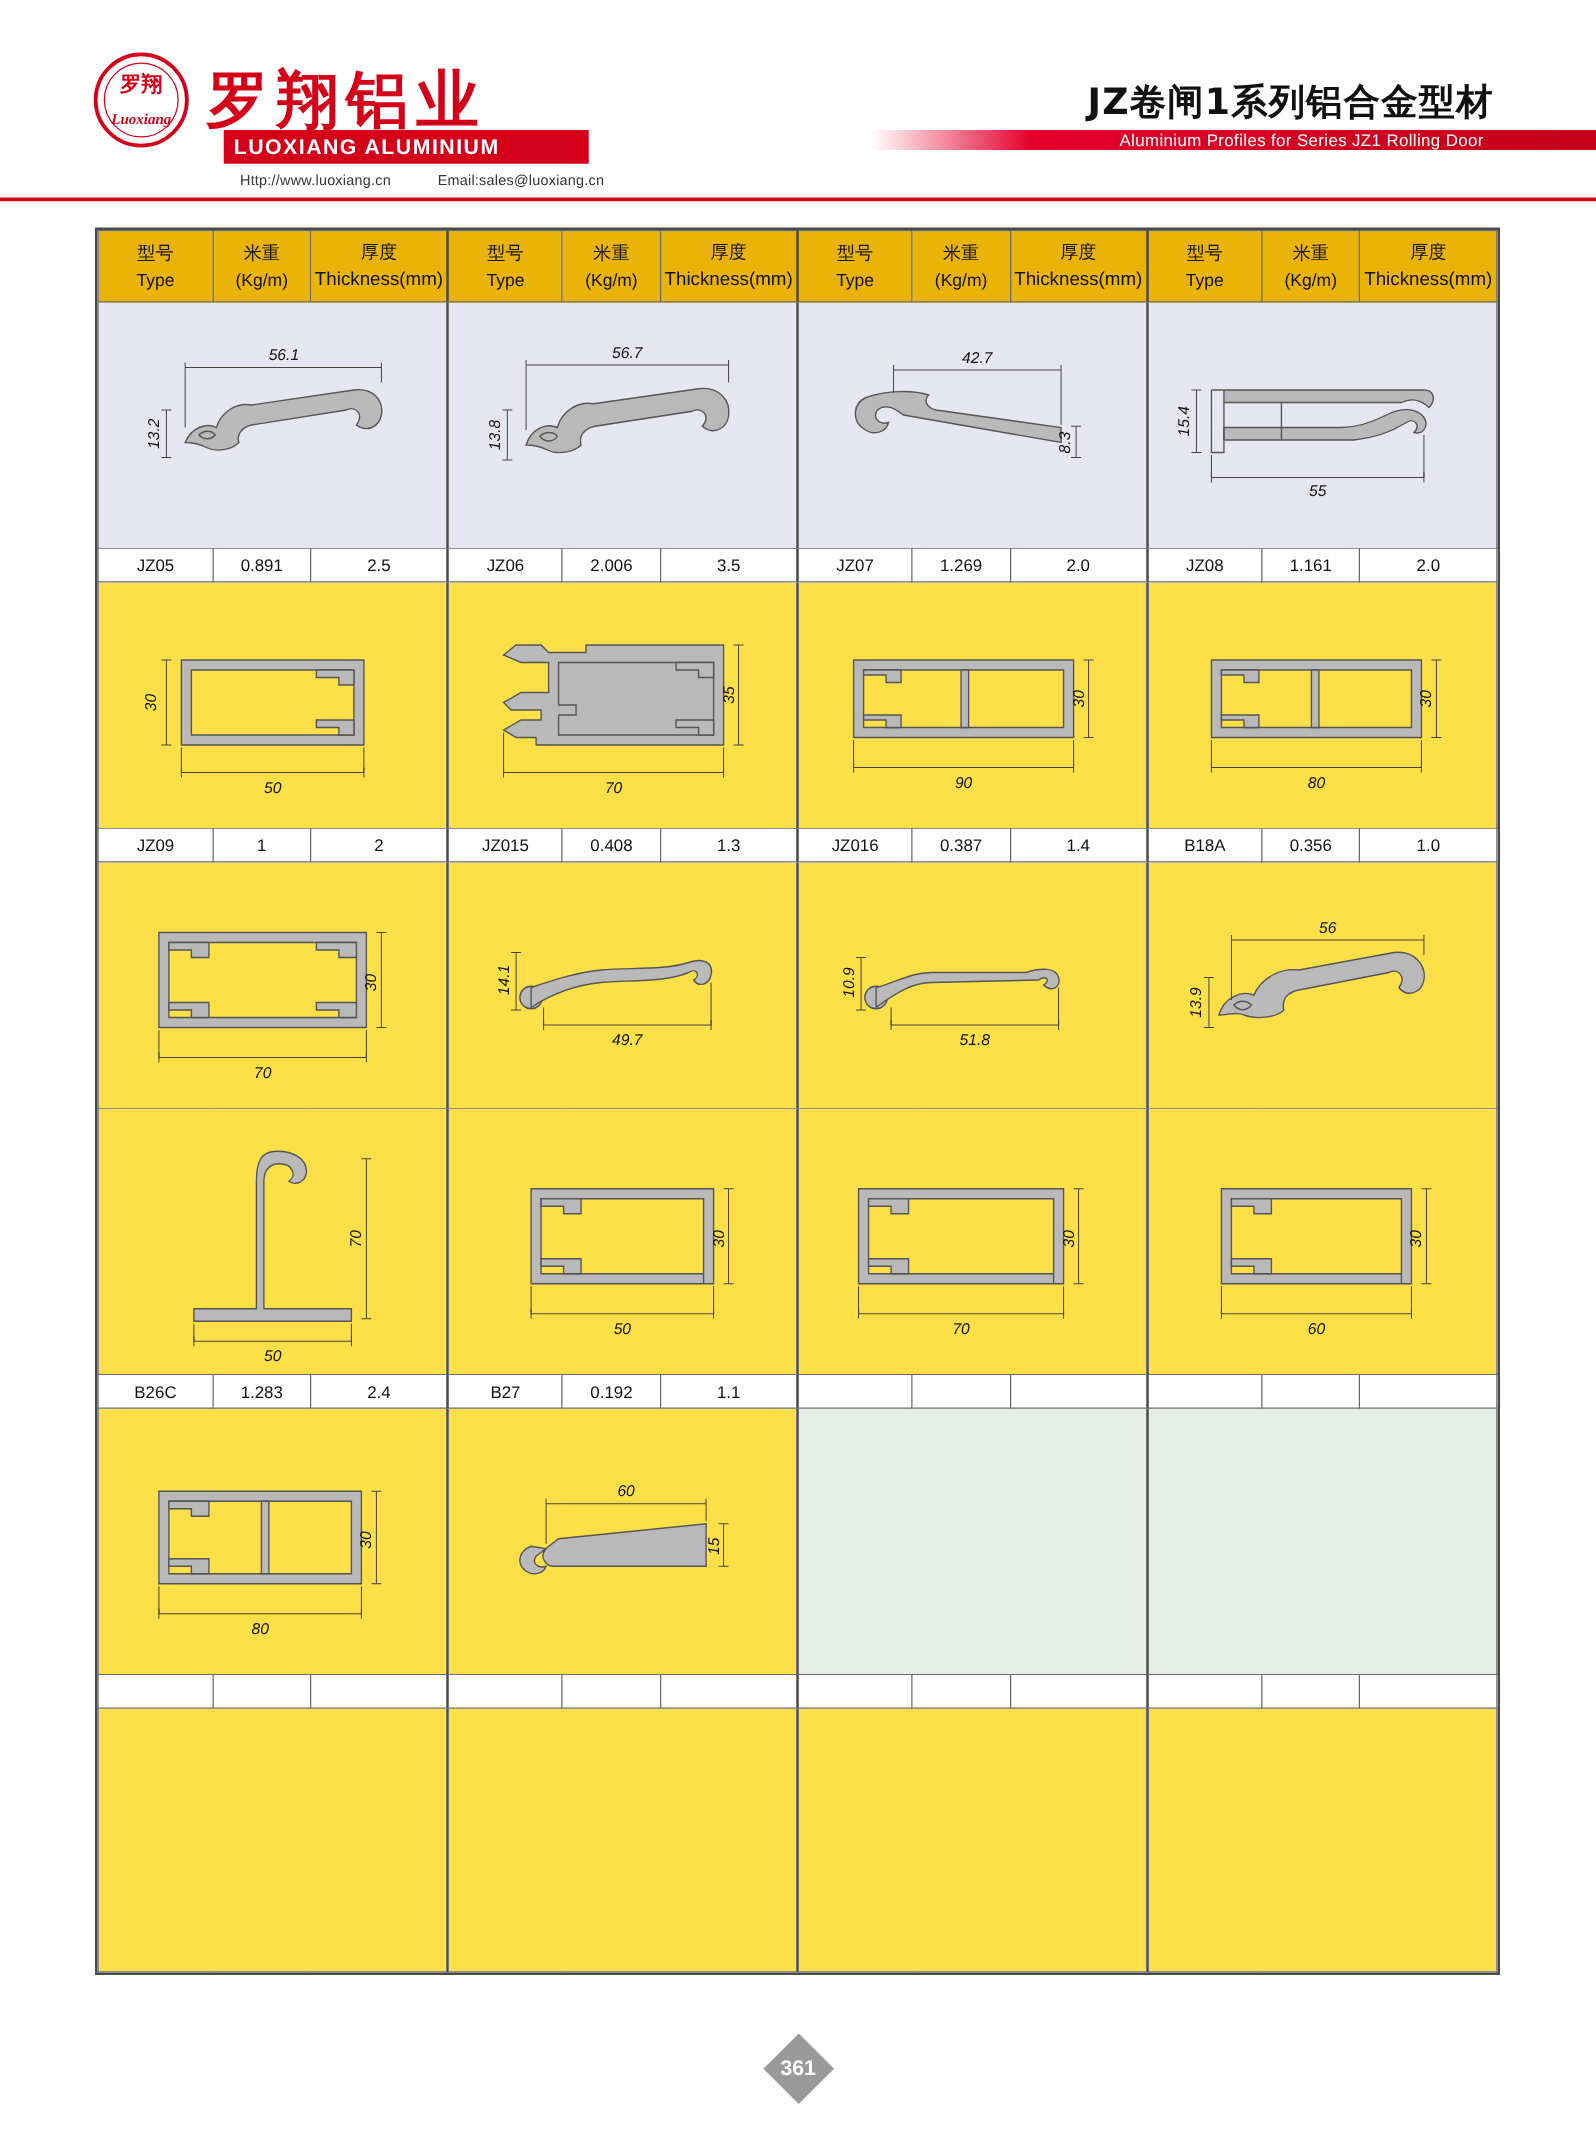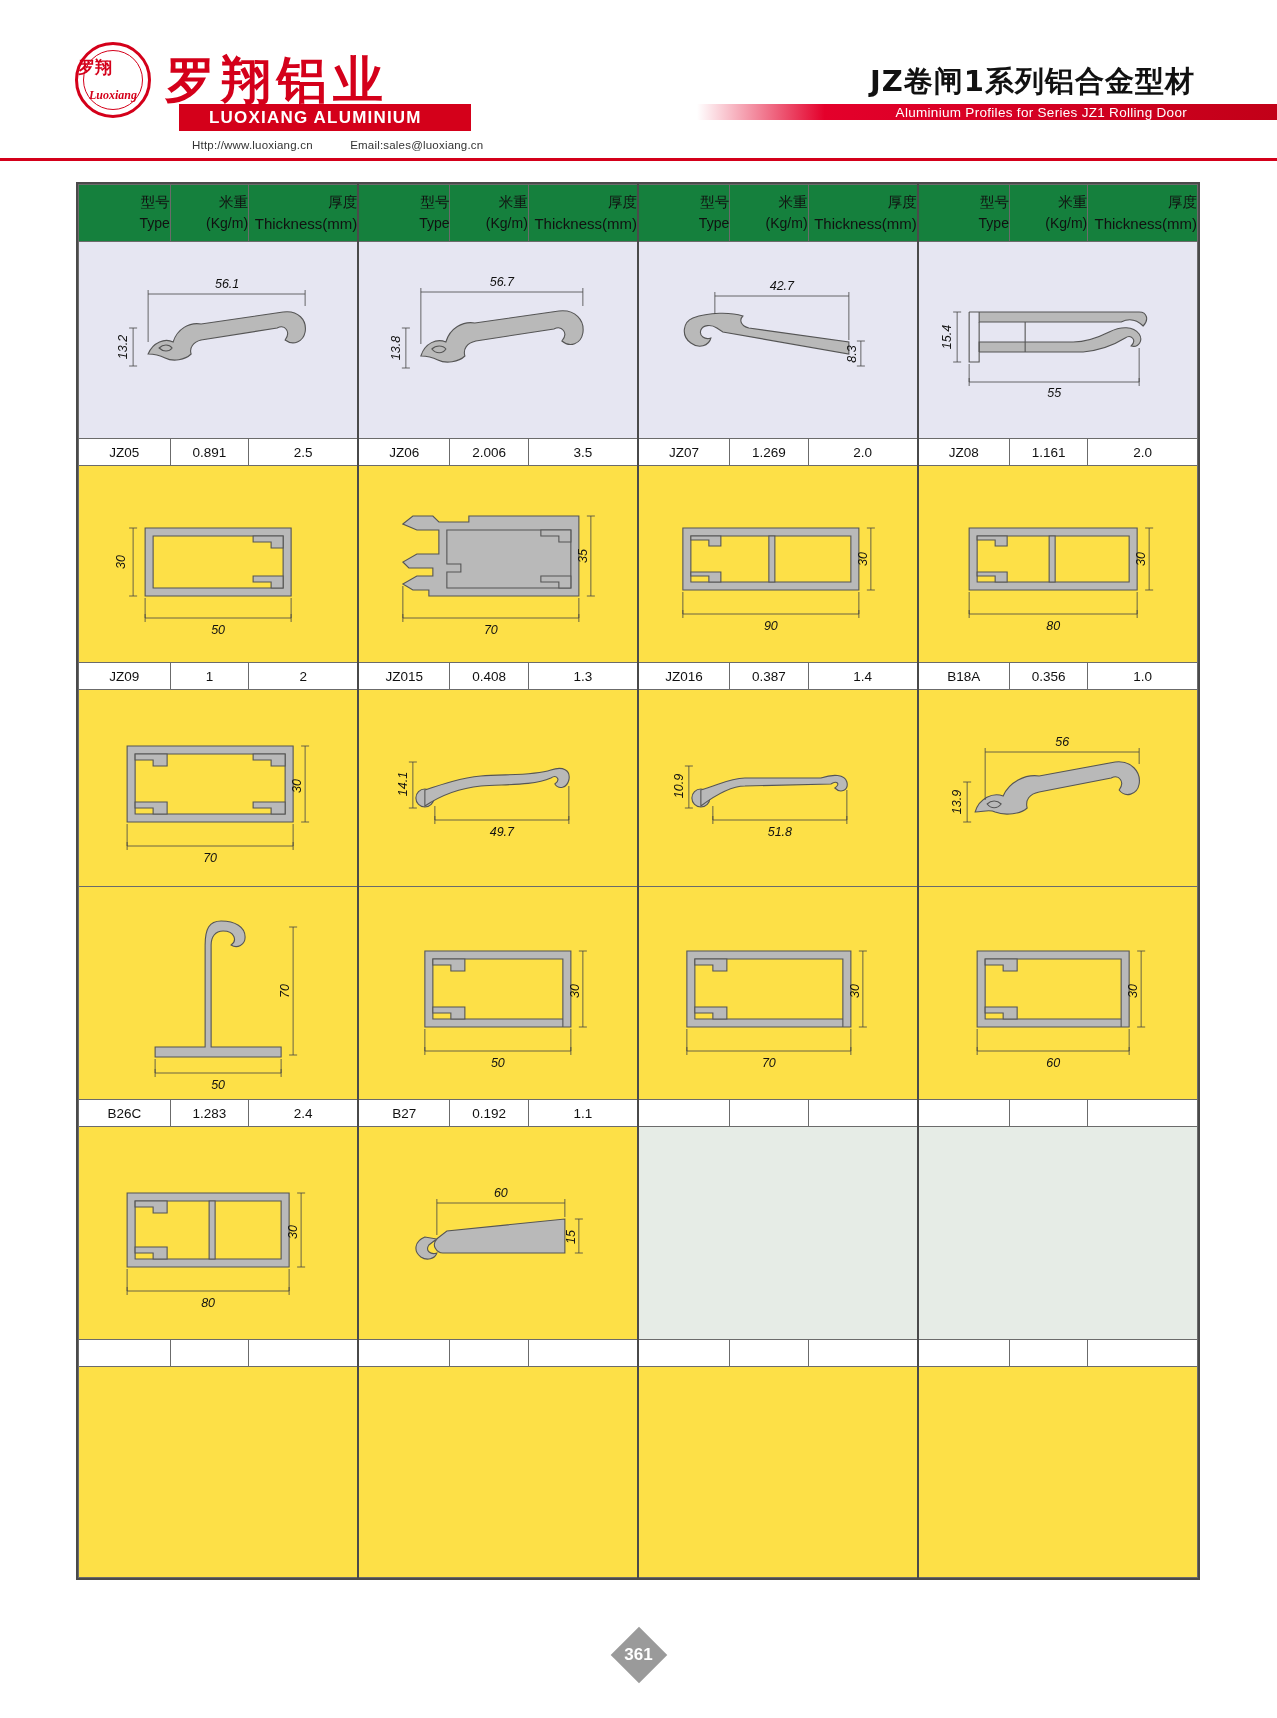--- a/index.html
+++ b/index.html
@@ -33,20 +33,21 @@
     box-sizing:border-box;
     margin-right:14px;
   }
   .logo-seal::before{
     content:"";
     position:absolute;left:5px;top:5px;right:5px;bottom:5px;
     border:1px solid #d4001a;border-radius:50%;
   }
   .logo-seal-top{
     position:absolute;left:0;right:0;top:11px;
+    text-align:center;
     font-size:17px;color:#d4001a;font-weight:bold;
     font-family:"DejaVu Sans", sans-serif;
     letter-spacing:0px;
   }
   .logo-seal-bot{
     position:absolute;left:0;right:0;bottom:12px;
     text-align:center;
     font-size:12px;color:#d4001a;font-style:italic;font-weight:bold;
     font-family:"Liberation Serif", serif;
   }
@@ -60,21 +61,21 @@
   }
   .brand-en-bar{
     position:absolute;
     left:179px;top:104px;
     width:292px;height:27px;
     background:#d4001a;
     color:#ffffff;
     font-size:17px;font-weight:bold;
     letter-spacing:1.2px;
     display:flex;align-items:center;
-    padding-left:30px;
+    padding-left:8px;
     box-sizing:border-box;
   }
   .contact{
     position:absolute;
     left:192px;top:139px;
     font-size:11.5px;color:#333;
     letter-spacing:0.2px;
   }
   .contact span{margin-right:34px;}
 
@@ -119,24 +120,23 @@
   td{
     border:1px solid #6b6b6b;
     font-size:13.5px;
     text-align:center;
     vertical-align:middle;
     padding:0;
   }
   .colgroup-sep{border-left:2px solid #4a4a4a;}
   thead td{
     height:56px;
-    background:#15803d;
+    background:#eab308;
     line-height:1.45;
     font-size:14px;
-    text-align:right;
   }
   thead .small{font-size:15px;}
   .hdr-cn{font-family:"DejaVu Sans", sans-serif;font-size:14.5px;}
   .row-meta td{
     height:26px;
     background:#ffffff;
     font-size:13.5px;
   }
   .fig-cell{
     height:196px;

